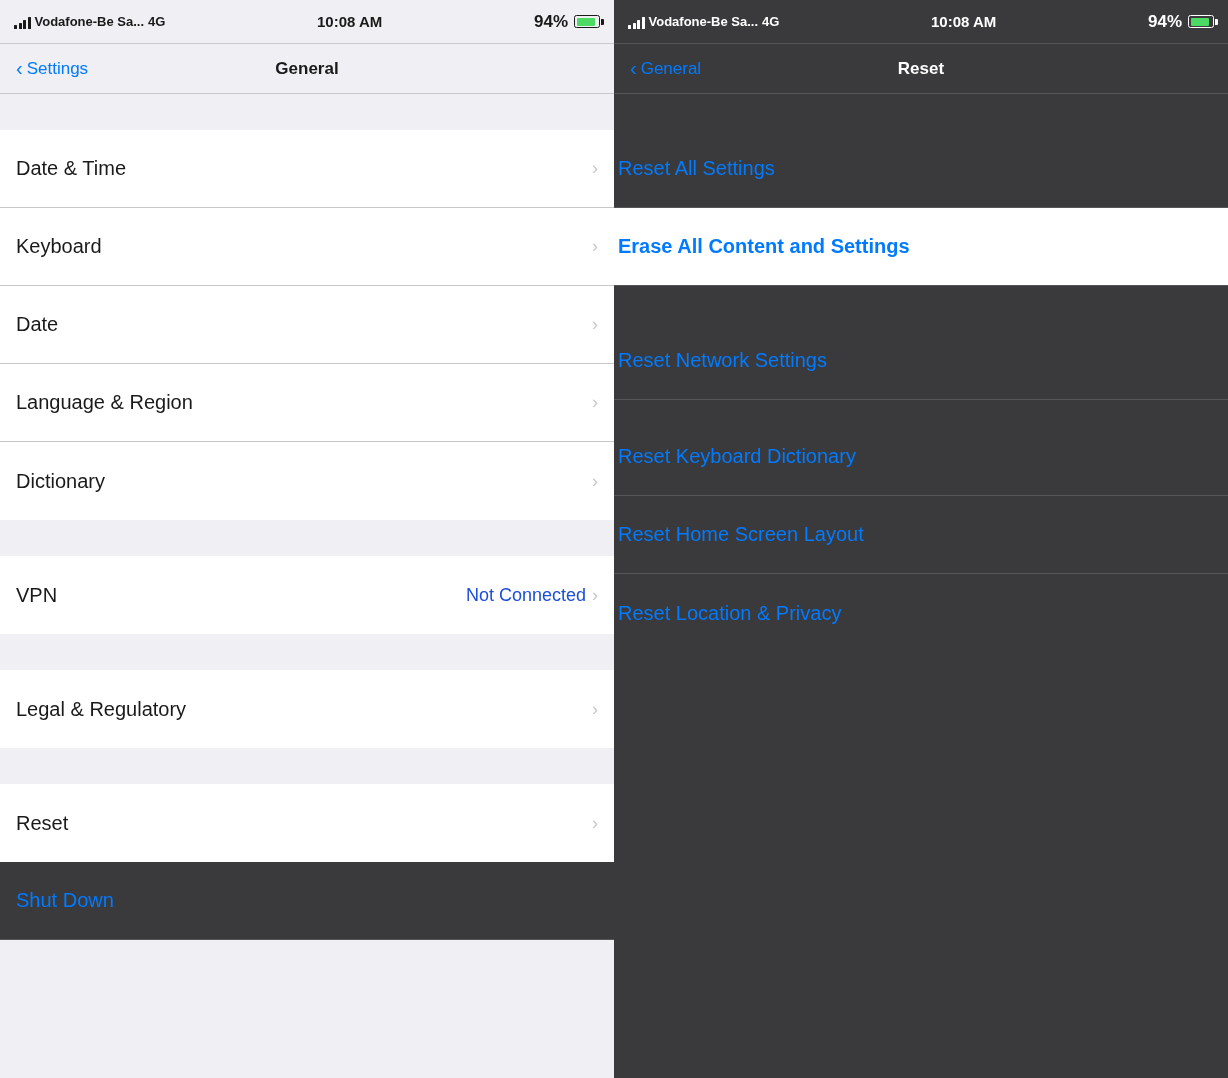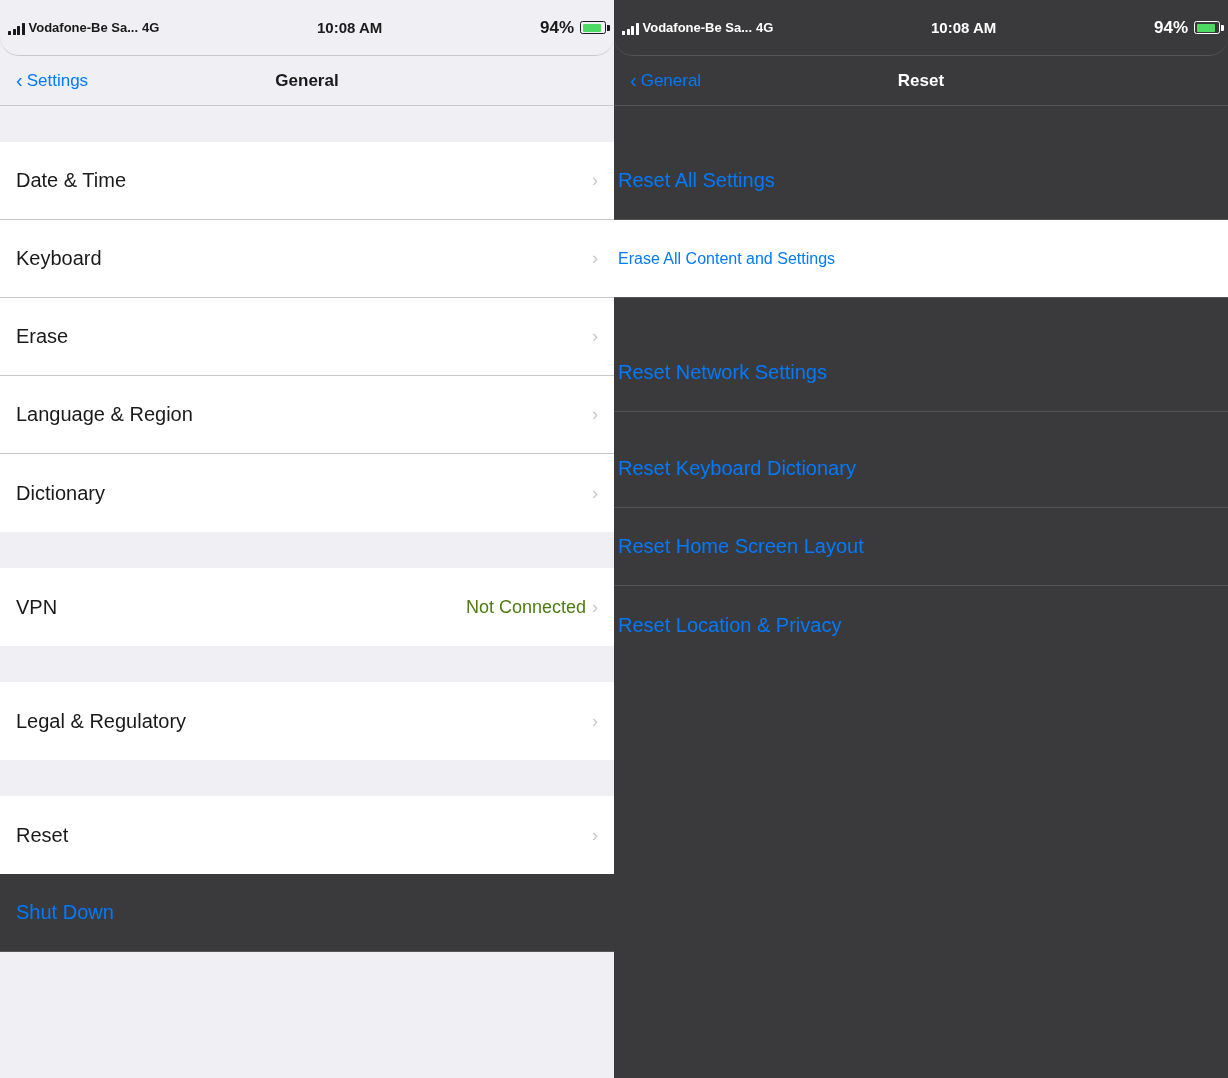--- a/index.html
+++ b/index.html
@@ -16,29 +16,28 @@
       width: 614px;
       height: 1078px;
       display: flex;
       flex-direction: column;
       background: #efeff4;
       overflow: hidden;
     }
 
     
     .status-bar {
-      height: 56px;
+      height: 44px;
       background: #f7f7f7;
       display: flex;
       align-items: center;
       justify-content: space-between;
-      padding: 0 8px;
+      padding: 0 14px;
       flex-shrink: 0;
       border-bottom: 0.5px solid #c8c8cc;
-      border-radius: 19px;
     }
     .status-left {
       display: flex;
       align-items: center;
       gap: 4px;
       font-size: 13px;
       font-weight: 600;
       color: #1a1a1a;
     }
     .signal-bars {
@@ -161,21 +160,21 @@
       font-size: 20px;
       color: #1a1a1a;
     }
     .settings-item-right {
       display: flex;
       align-items: center;
       gap: 6px;
     }
     .settings-item-value {
       font-size: 18px;
-      color: #4d7c0f;
+      color: #1d4ed8;
     }
     .chevron-right {
       color: #c7c7cc;
       font-size: 18px;
     }
 
     
     .reset-item {
       display: flex;
       align-items: center;
@@ -256,21 +255,22 @@
     }
     .dark-section .settings-item-label {
       color: #e0e0e0;
     }
 
     
     .erase-row {
       background: white !important;
     }
     .erase-row .reset-item-label {
-      font-size: 16px;
+      font-size: 20px;
+      font-weight: bold;
     }
   </style>
 </head>
 <body>
 
 <div class="panel left-panel">
 
   <div class="status-bar">
     <div class="status-left">
       <div class="signal-bars">
@@ -312,21 +312,21 @@
           <span class="chevron-right">›</span>
         </div>
       </div>
       <div class="settings-item">
         <span class="settings-item-label">Keyboard</span>
         <div class="settings-item-right">
           <span class="chevron-right">›</span>
         </div>
       </div>
       <div class="settings-item">
-        <span class="settings-item-label">Erase</span>
+        <span class="settings-item-label">Date</span>
         <div class="settings-item-right">
           <span class="chevron-right">›</span>
         </div>
       </div>
       <div class="settings-item">
         <span class="settings-item-label">Language &amp; Region</span>
         <div class="settings-item-right">
           <span class="chevron-right">›</span>
         </div>
       </div>

